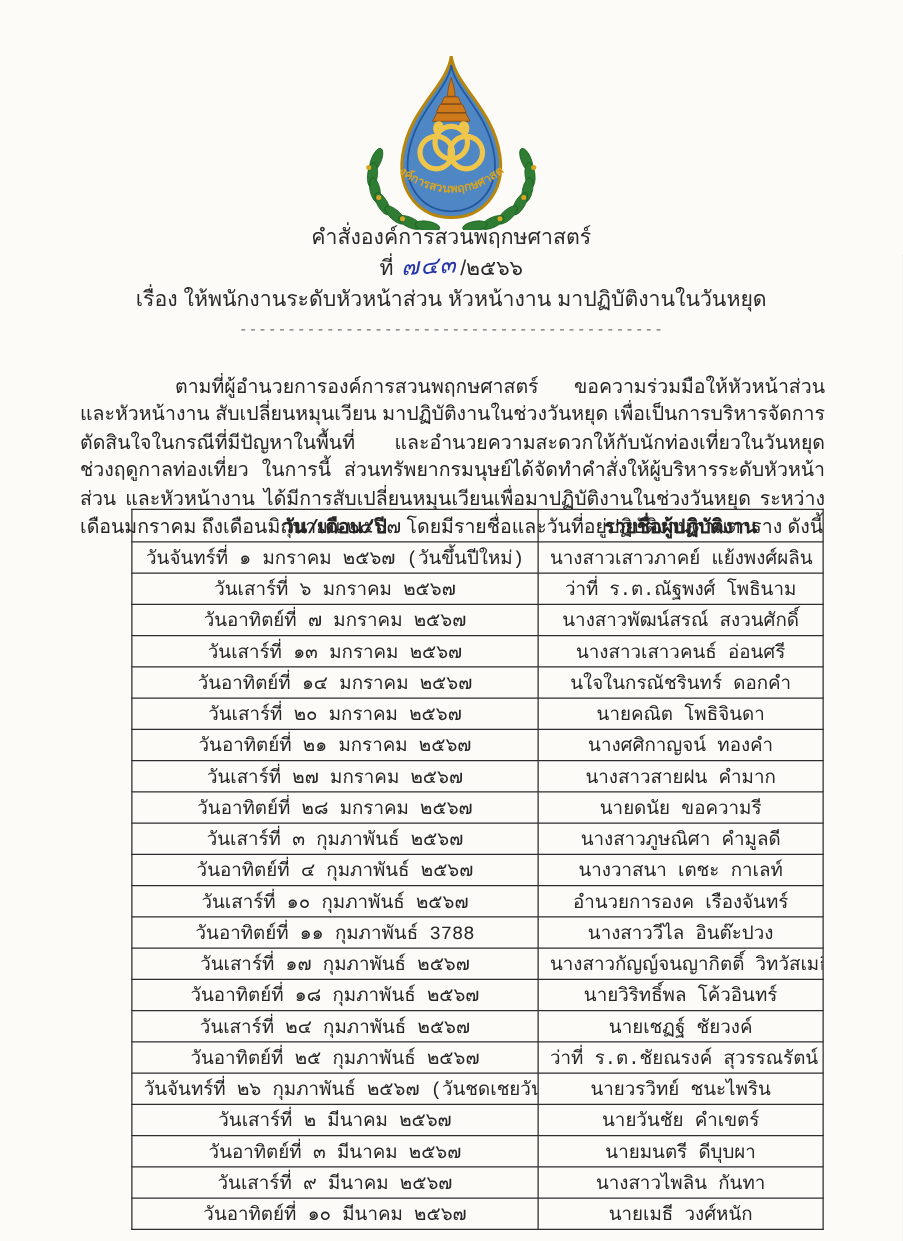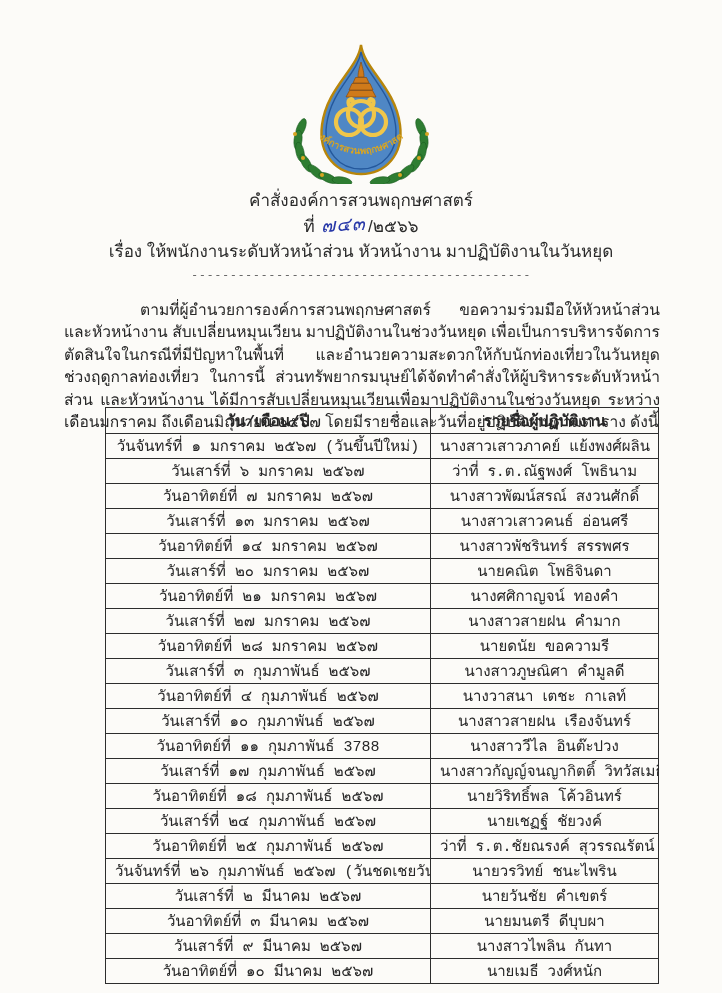--- a/index.html
+++ b/index.html
@@ -14,21 +14,21 @@
   }
 
   
   .seal-wrap {
     position:absolute; top:42px; left:50%; transform:translateX(-50%);
     width:200px; height:142px;
   }
 
   
   .title-block {
-    position:absolute; top:188px; left:0; right:0;
+    position:absolute; top:177px; left:0; right:0;
     text-align:center; font-size:17px; line-height:25px; color:#2a2a2a;
   }
   .title-line { white-space:nowrap; }
   .number-line { font-size:17px; }
   .number-handwritten {
     display:inline-block;
     color:var(--ink-blue,#2838a8);
     font-family:"DejaVu Serif",serif;
     font-style:italic;
     font-size:19px;
@@ -165,21 +165,21 @@
         <tr>
           <td>วันอาทิตย์ที่ ๗ มกราคม ๒๕๖๗</td>
           <td>นางสาวพัฒน์สรณ์  สงวนศักดิ์</td>
         </tr>
         <tr>
           <td>วันเสาร์ที่ ๑๓ มกราคม ๒๕๖๗</td>
           <td>นางสาวเสาวคนธ์  อ่อนศรี</td>
         </tr>
         <tr>
           <td>วันอาทิตย์ที่ ๑๔ มกราคม ๒๕๖๗</td>
-          <td>นางสาวพัชรินทร์  สรรพศร</td>
+          <td>นใจในกรณัชรินทร์  ดอกคำ</td>
         </tr>
         <tr>
           <td>วันเสาร์ที่ ๒๐ มกราคม ๒๕๖๗</td>
           <td>นายคณิต  โพธิจินดา</td>
         </tr>
         <tr>
           <td>วันอาทิตย์ที่ ๒๑ มกราคม ๒๕๖๗</td>
           <td>นางศศิกาญจน์  ทองคำ</td>
         </tr>
         <tr>
@@ -193,21 +193,21 @@
         <tr>
           <td>วันเสาร์ที่ ๓ กุมภาพันธ์ ๒๕๖๗</td>
           <td>นางสาวภูษณิศา  คำมูลดี</td>
         </tr>
         <tr>
           <td>วันอาทิตย์ที่ ๔ กุมภาพันธ์ ๒๕๖๗</td>
           <td>นางวาสนา เตชะ กาเลท์</td>
         </tr>
         <tr>
           <td>วันเสาร์ที่ ๑๐ กุมภาพันธ์ ๒๕๖๗</td>
-          <td>นางสาวสายฝน  เรืองจันทร์</td>
+          <td>อำนวยการองค  เรืองจันทร์</td>
         </tr>
         <tr>
           <td>วันอาทิตย์ที่ ๑๑ กุมภาพันธ์ 3788</td>
           <td>นางสาววีไล  อินต๊ะปวง</td>
         </tr>
         <tr>
           <td>วันเสาร์ที่ ๑๗ กุมภาพันธ์ ๒๕๖๗</td>
           <td>นางสาวกัญญ์จนญากิตติ์  วิทวัสเมธีสกุล</td>
         </tr>
         <tr>

